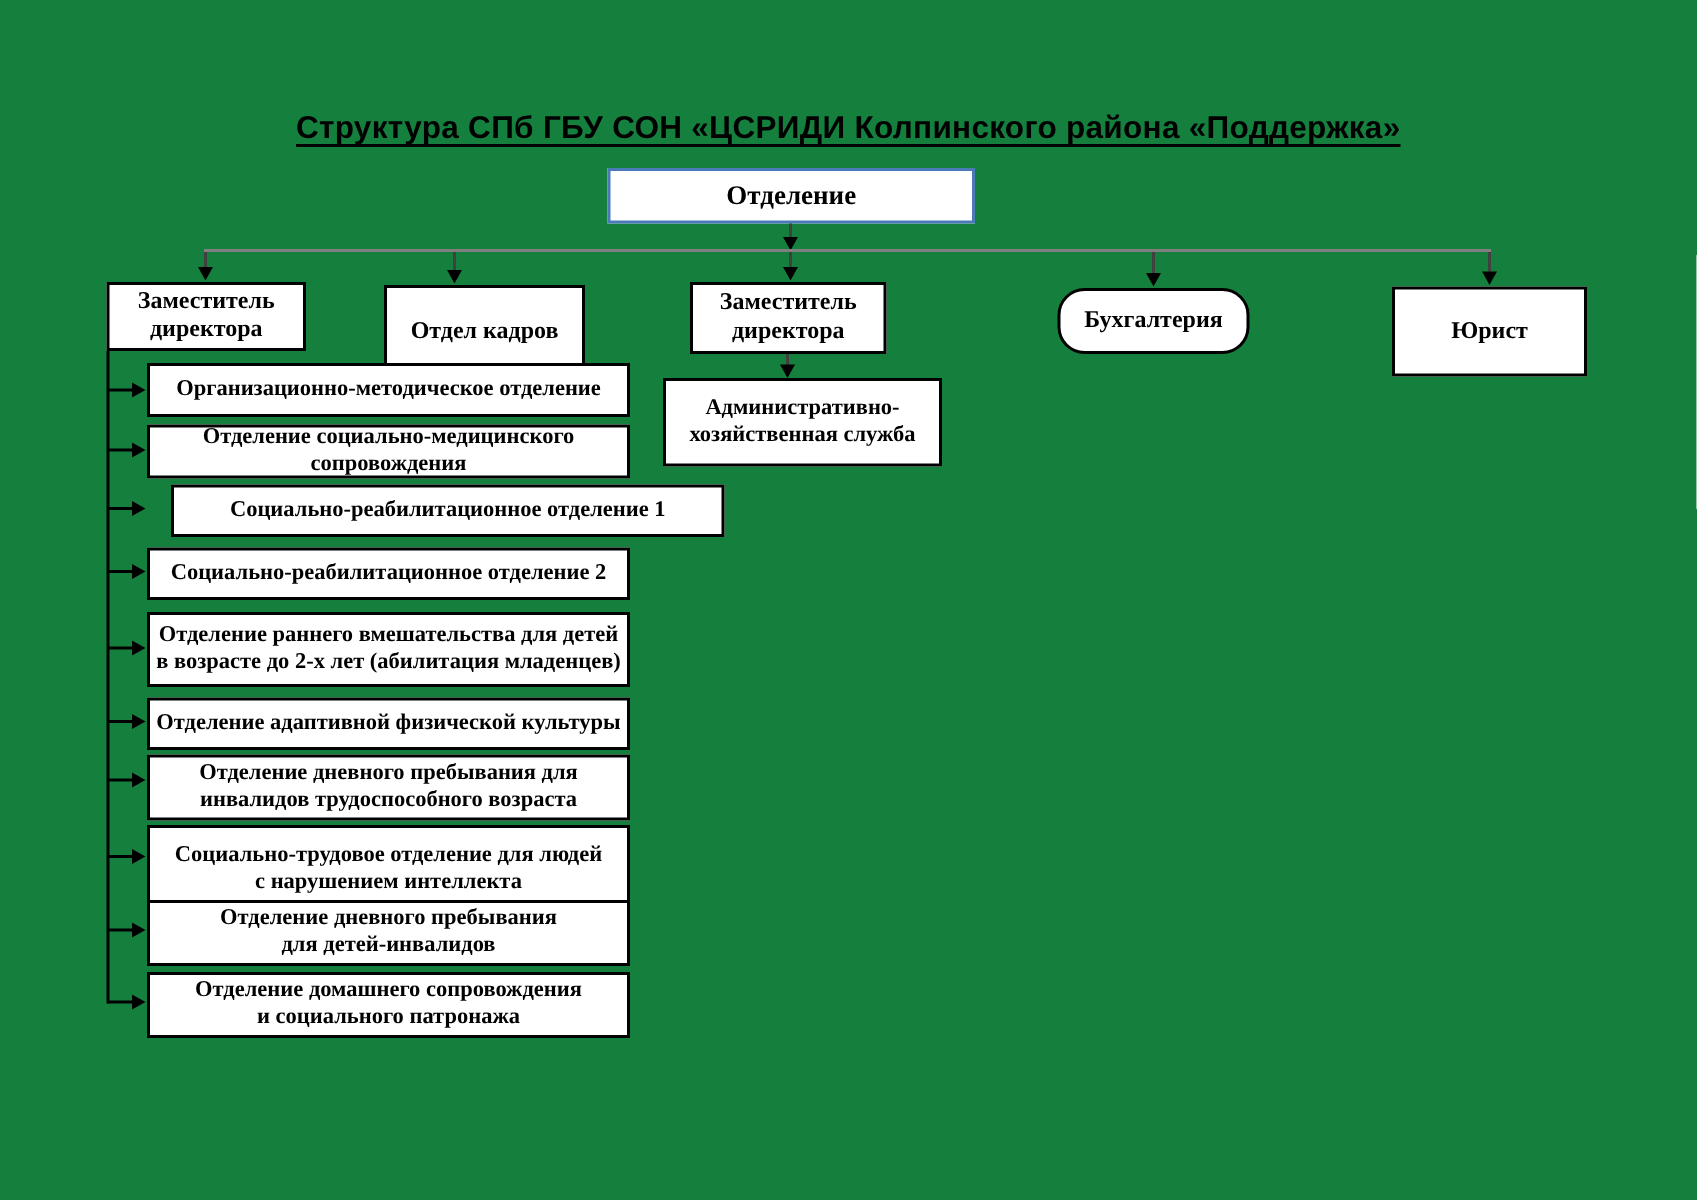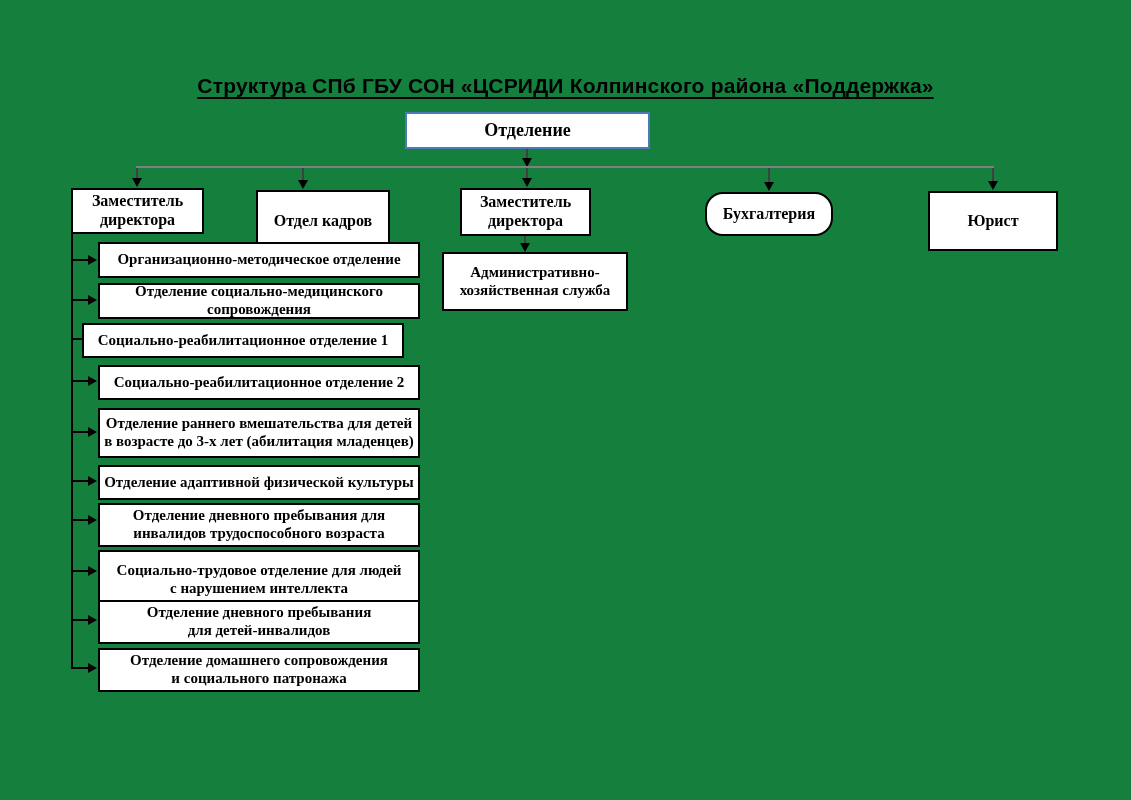--- a/index.html
+++ b/index.html
@@ -160,31 +160,31 @@
 
   <div class="box item" style="left:98px; top:242px; width:322px; height:36px;">
     <span>Организационно-методическое отделение</span>
   </div>
 
   <div class="box item" style="left:98px; top:283px; width:322px; height:36px;">
     <span>Отделение социально-медицинского
 сопровождения</span>
   </div>
 
-  <div class="box item" style="left:82px; top:323px; width:322px; height:35px;">
+  <div class="box item" style="left:114px; top:323px; width:369px; height:35px;">
     <span>Социально-реабилитационное отделение 1</span>
   </div>
 
   <div class="box item" style="left:98px; top:365px; width:322px; height:35px;">
     <span>Социально-реабилитационное отделение 2</span>
   </div>
 
   <div class="box item" style="left:98px; top:408px; width:322px; height:50px;">
     <span>Отделение раннего вмешательства для детей
-в возрасте до 3-х лет (абилитация младенцев)</span>
+в возрасте до 2-х лет (абилитация младенцев)</span>
   </div>
 
   <div class="box item" style="left:98px; top:465px; width:322px; height:35px;">
     <span>Отделение адаптивной физической культуры</span>
   </div>
 
   <div class="box item" style="left:98px; top:503px; width:322px; height:44px;">
     <span>Отделение дневного пребывания для
 инвалидов трудоспособного возраста</span>
   </div>

